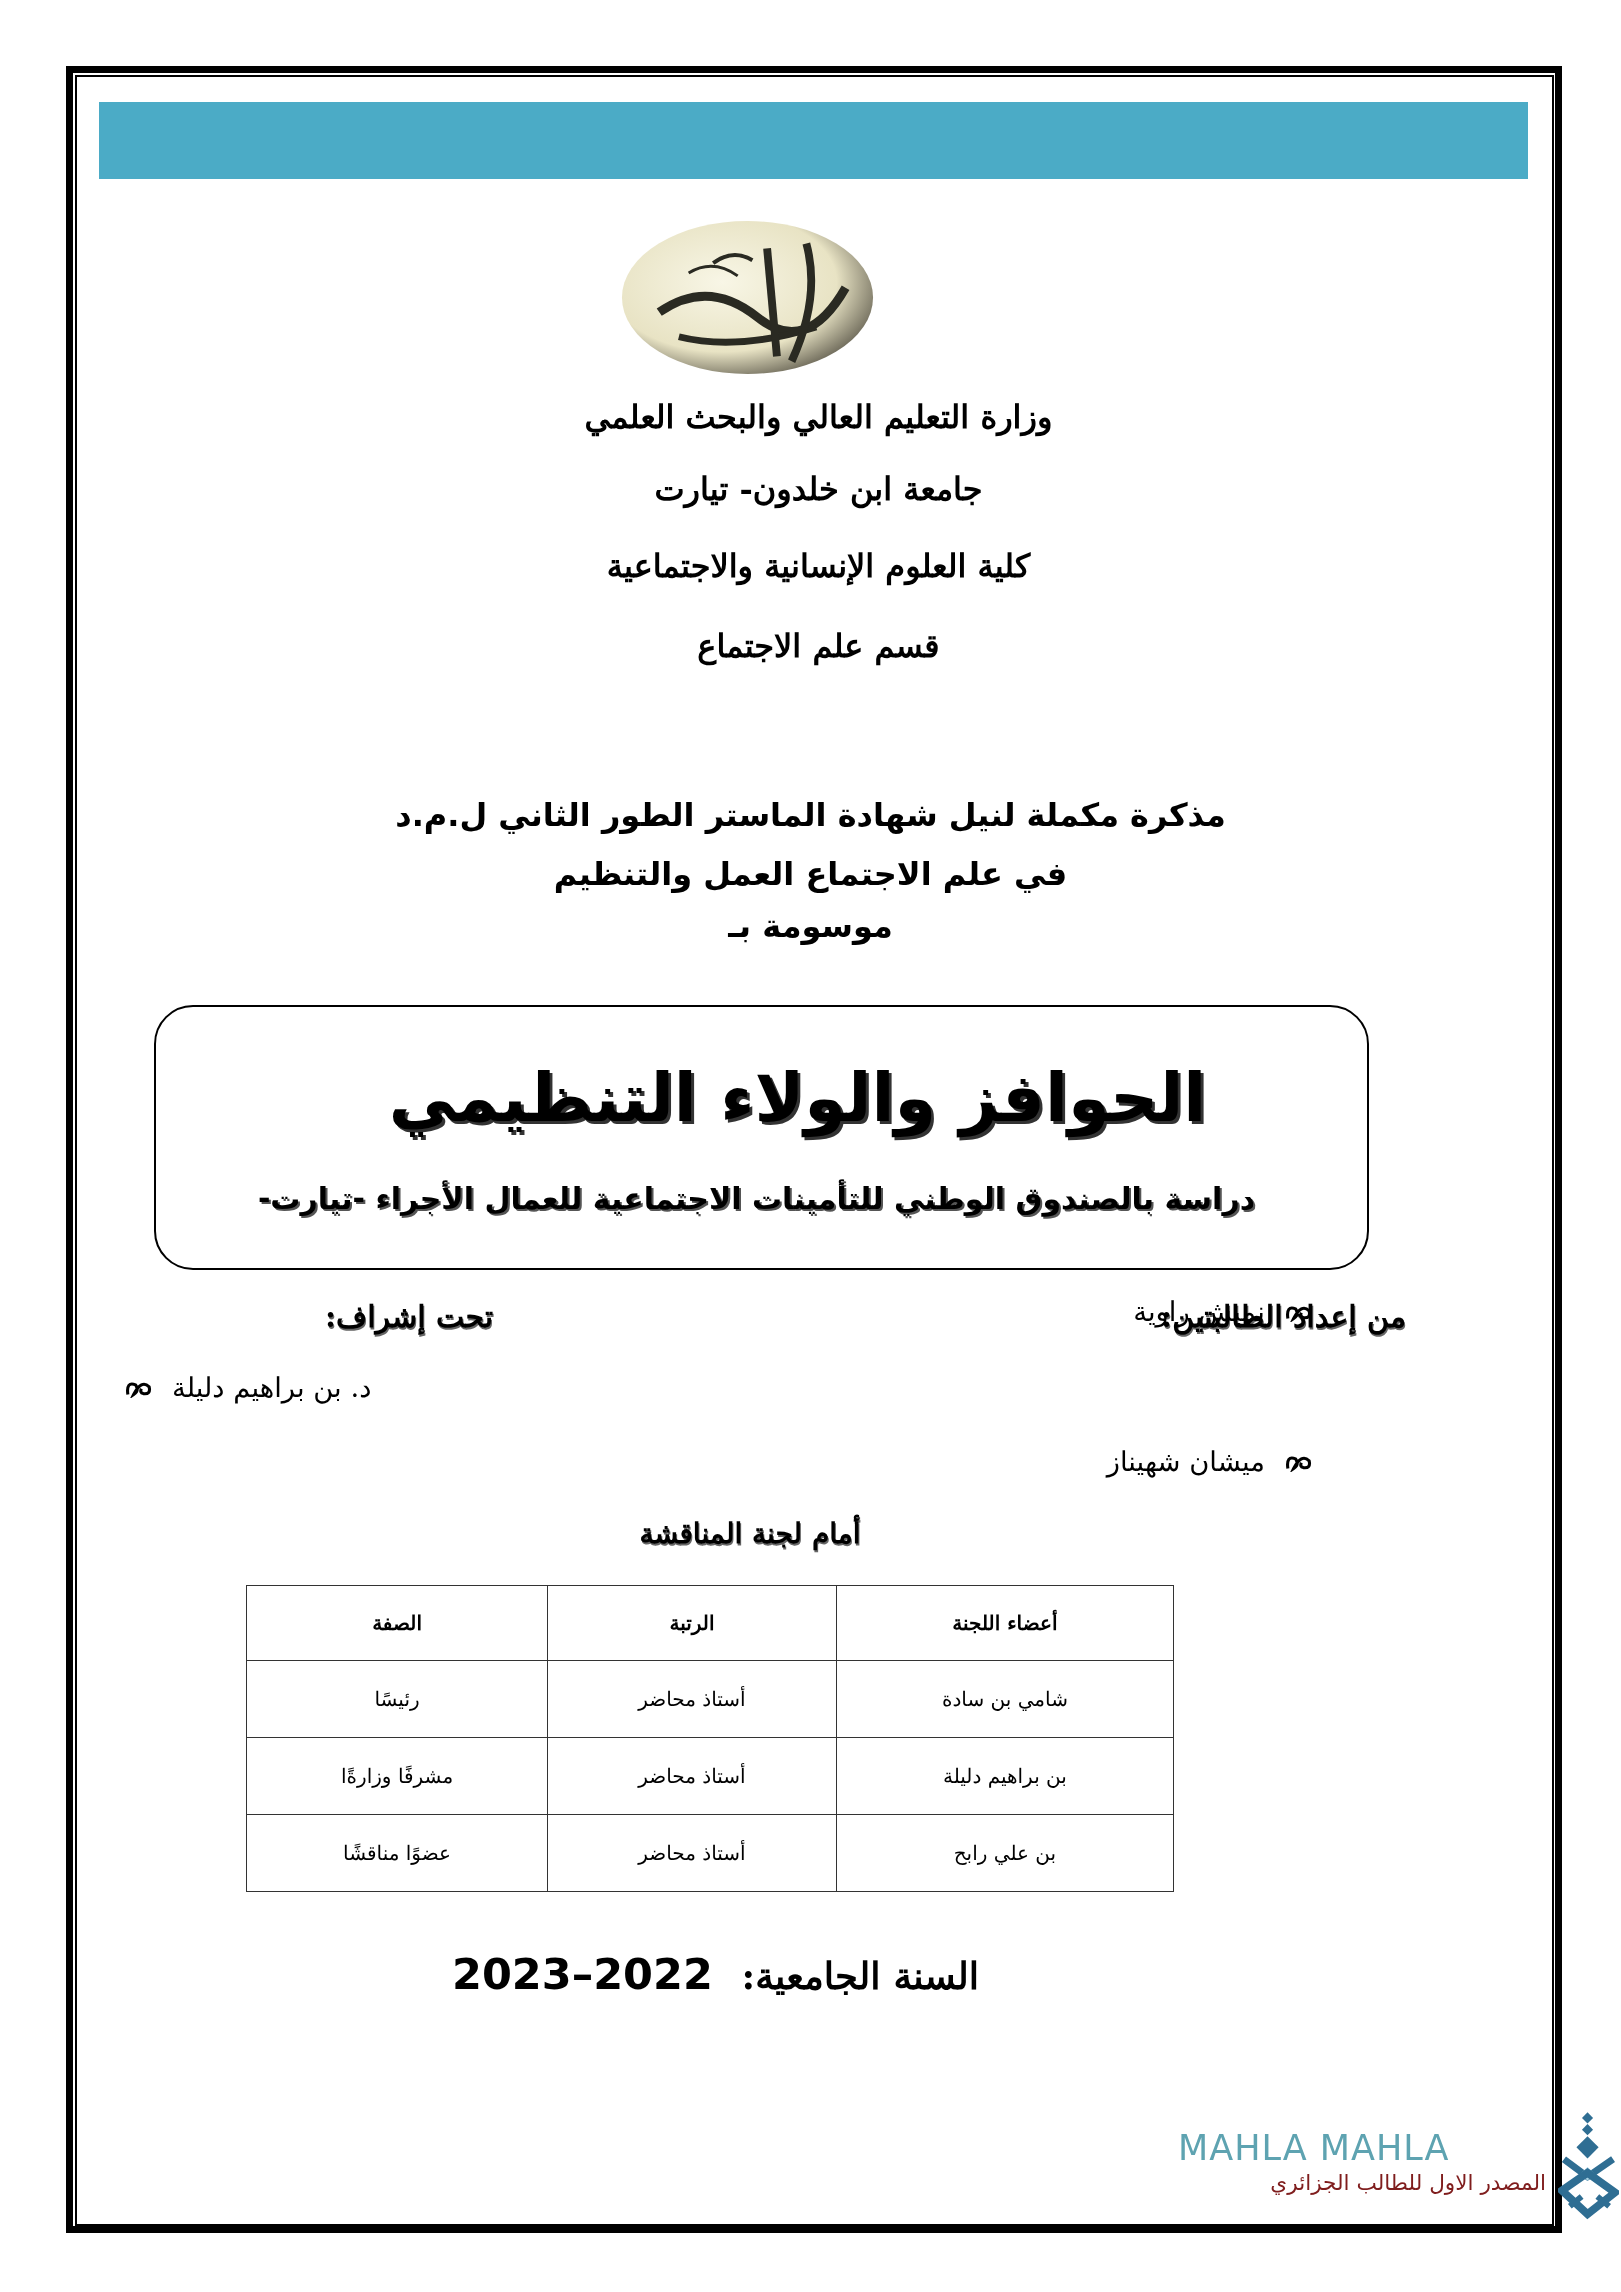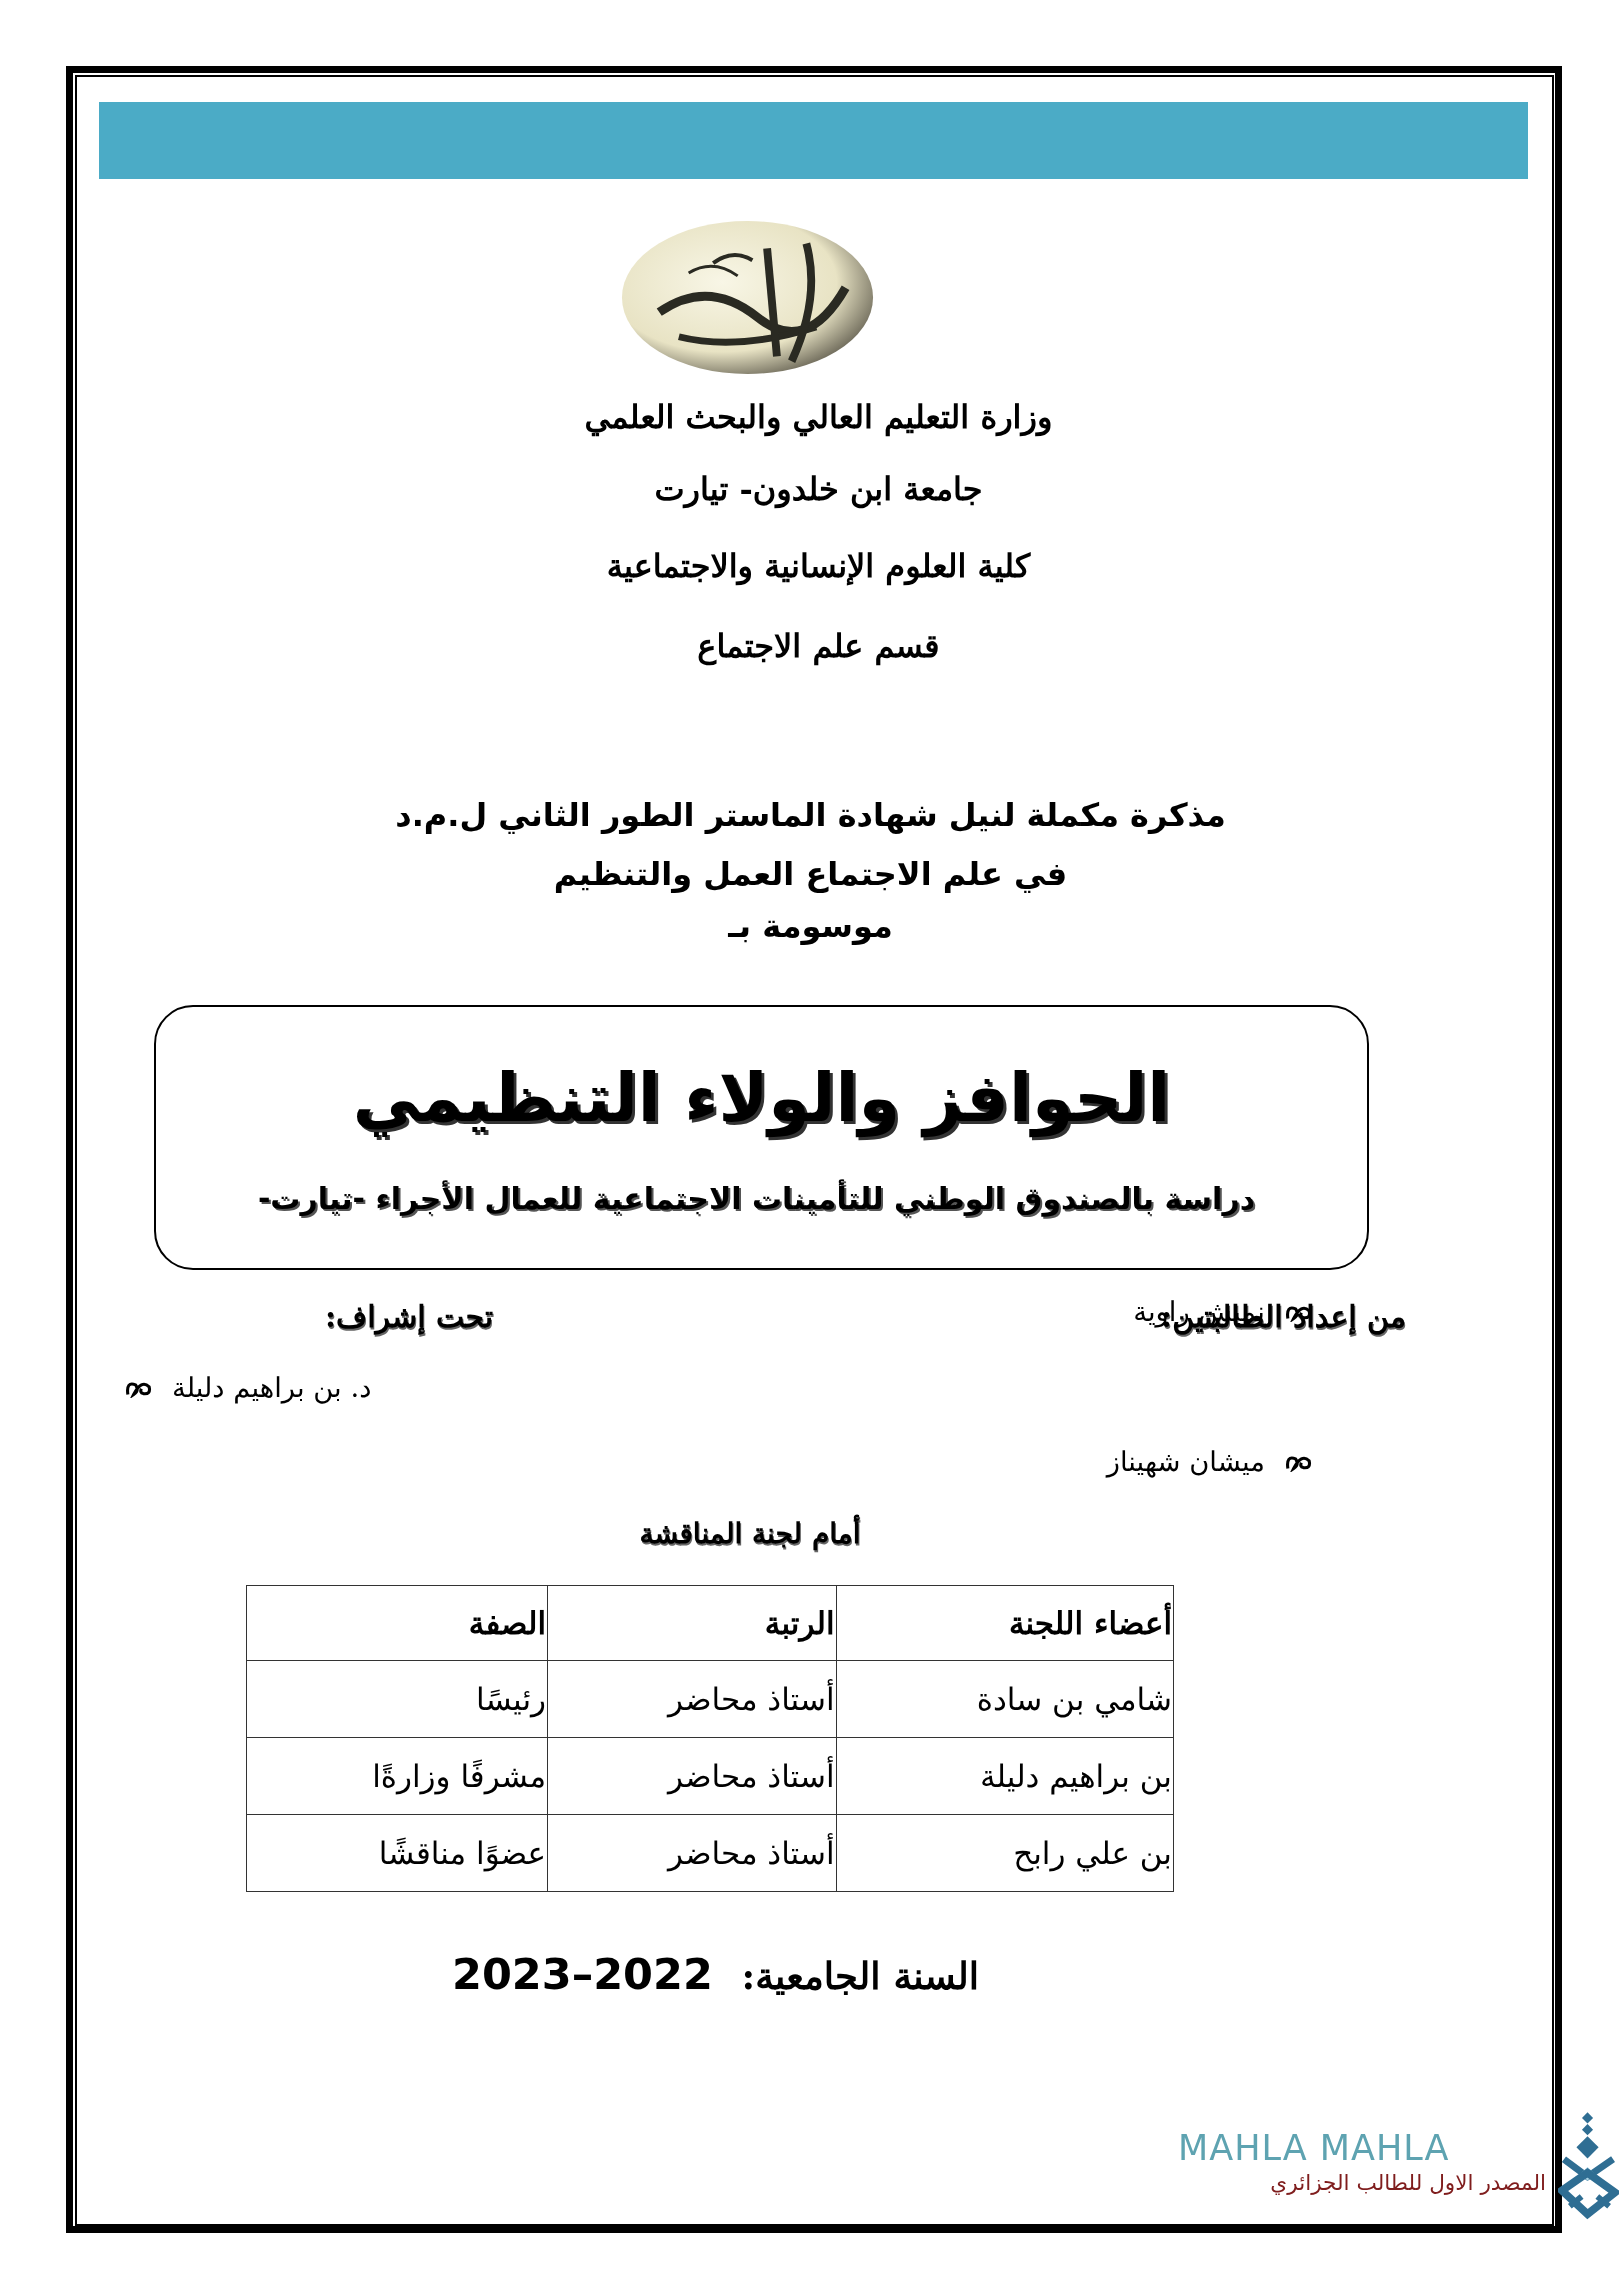--- a/index.html
+++ b/index.html
@@ -13,33 +13,33 @@
   .teal-bar { left: 99px; top: 102px; width: 1429px; height: 77px; background: #4BABC6; }
   .logo { left: 620px; top: 219px; width: 255px; height: 157px; }
   .hdr { width: 1621px; left: 0; text-align: center; direction: rtl;
          font-family: "DejaVu Serif", serif; font-weight: bold; font-size: 32px; margin-left: 8px; }
   .sub { width: 1621px; left: 0; text-align: center; direction: rtl;
          font-family: "DejaVu Sans", sans-serif; font-weight: bold; font-size: 32px; }
   .title-box { left: 154px; top: 1005px; width: 1211px; height: 261px;
                border: 2.5px solid #000; border-radius: 39px; }
   .title-main { left: 154px; top: 1059px; width: 1215px; text-align: center; direction: rtl;
                 font-family: "DejaVu Sans", sans-serif; font-weight: bold; font-size: 67px;
-                text-shadow: 2.9px 2.9px 0 #333; }
+                text-shadow: 2.9px 2.9px 0 #333; padding-left: 36px; }
   .title-sub { left: 176px; top: 1181px; width: 1161px; text-align: center; direction: rtl;
                font-family: "DejaVu Sans", sans-serif; font-weight: bold; font-size: 30px;
                text-shadow: 2px 2px 0 #555; }
   .label-bold { direction: rtl; font-family: "DejaVu Serif", serif; font-weight: bold; font-size: 30px;
                 text-shadow: 1px 2px 0 #666; white-space: nowrap; }
   .item { direction: rtl; font-family: "DejaVu Serif", serif; font-size: 27.4px; white-space: nowrap;
           display: flex; align-items: center; gap: 19px; }
   .bullet { width: 29px; height: 21.6px; display: inline-block; }
   table.committee { position: absolute; left: 246px; top: 1585px; width: 928px; height: 298px;
                     border-collapse: collapse; direction: rtl; }
-  table.committee td, table.committee th { border: 1.5px solid #333; text-align: right;
-                    font-family: "DejaVu Serif", serif; font-size: 31px; }
+  table.committee td, table.committee th { border: 1.5px solid #333; text-align: center;
+                    font-family: "DejaVu Serif", serif; font-size: 20px; }
   table.committee th { font-weight: bold; height: 72px; }
   table.committee td { height: 74px; }
   .year { left: 0; width: 1621px; top: 1949px; text-align: center; direction: rtl;
           font-size: 43px; font-weight: bold; font-family: "DejaVu Sans", sans-serif; }
   .year .lbl { font-family: "DejaVu Serif", serif; font-size: 37px; }
   .wm { left: 1178px; top: 2129px; }
   .wm-title { font-family: "DejaVu Sans", sans-serif; font-size: 35px; color: #5EA3B1;
               letter-spacing: 1px; line-height: 39px; }
   .wm-sub { font-family: "DejaVu Sans", sans-serif; font-size: 21.6px; color: #7f1d1d;
             direction: rtl; text-align: right; width: 368px; line-height: 29px; }

